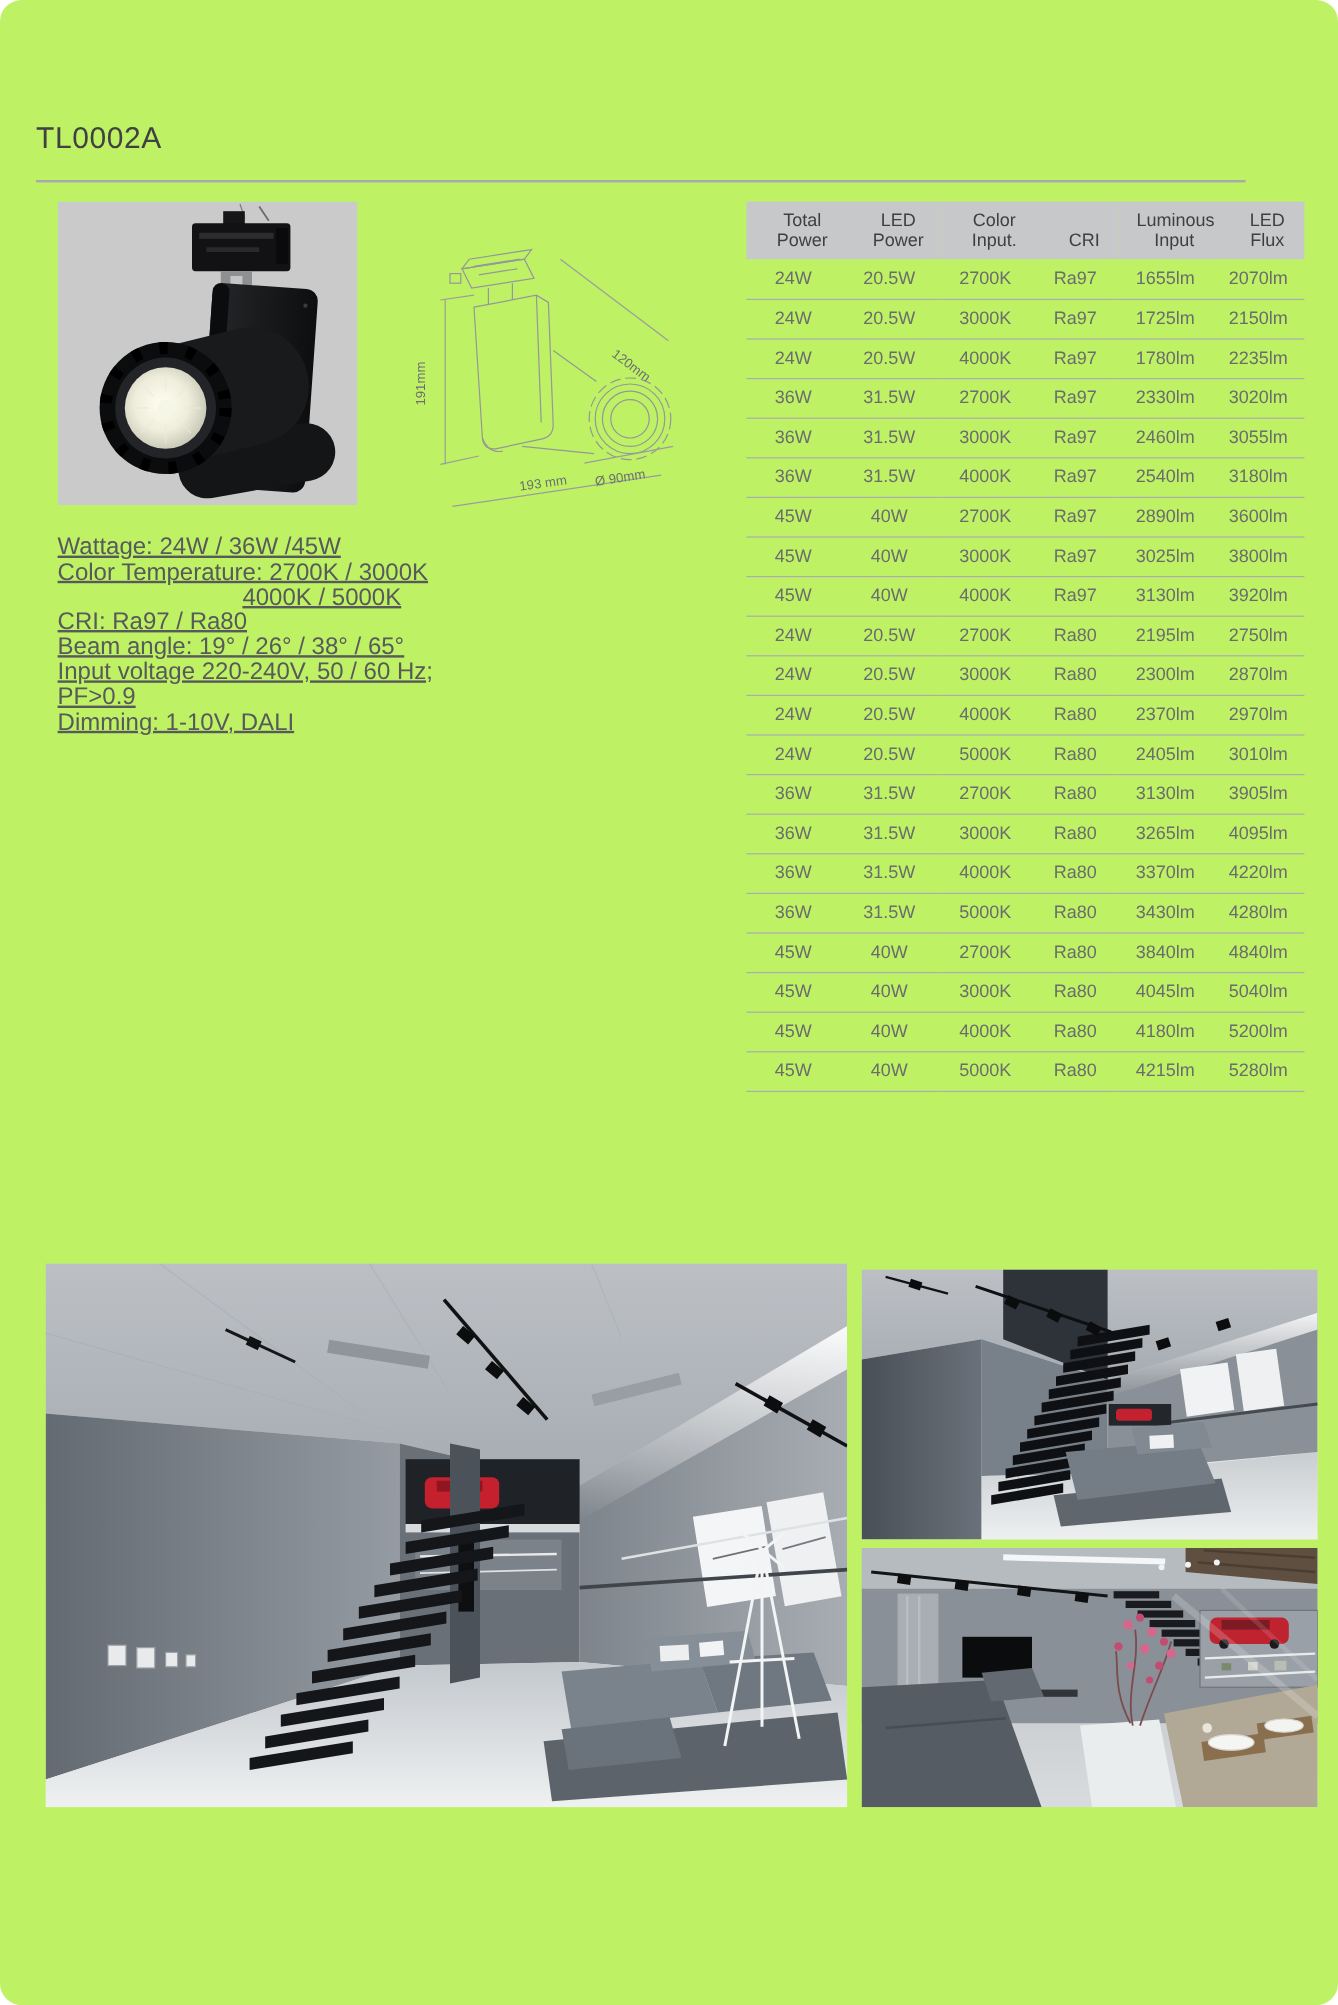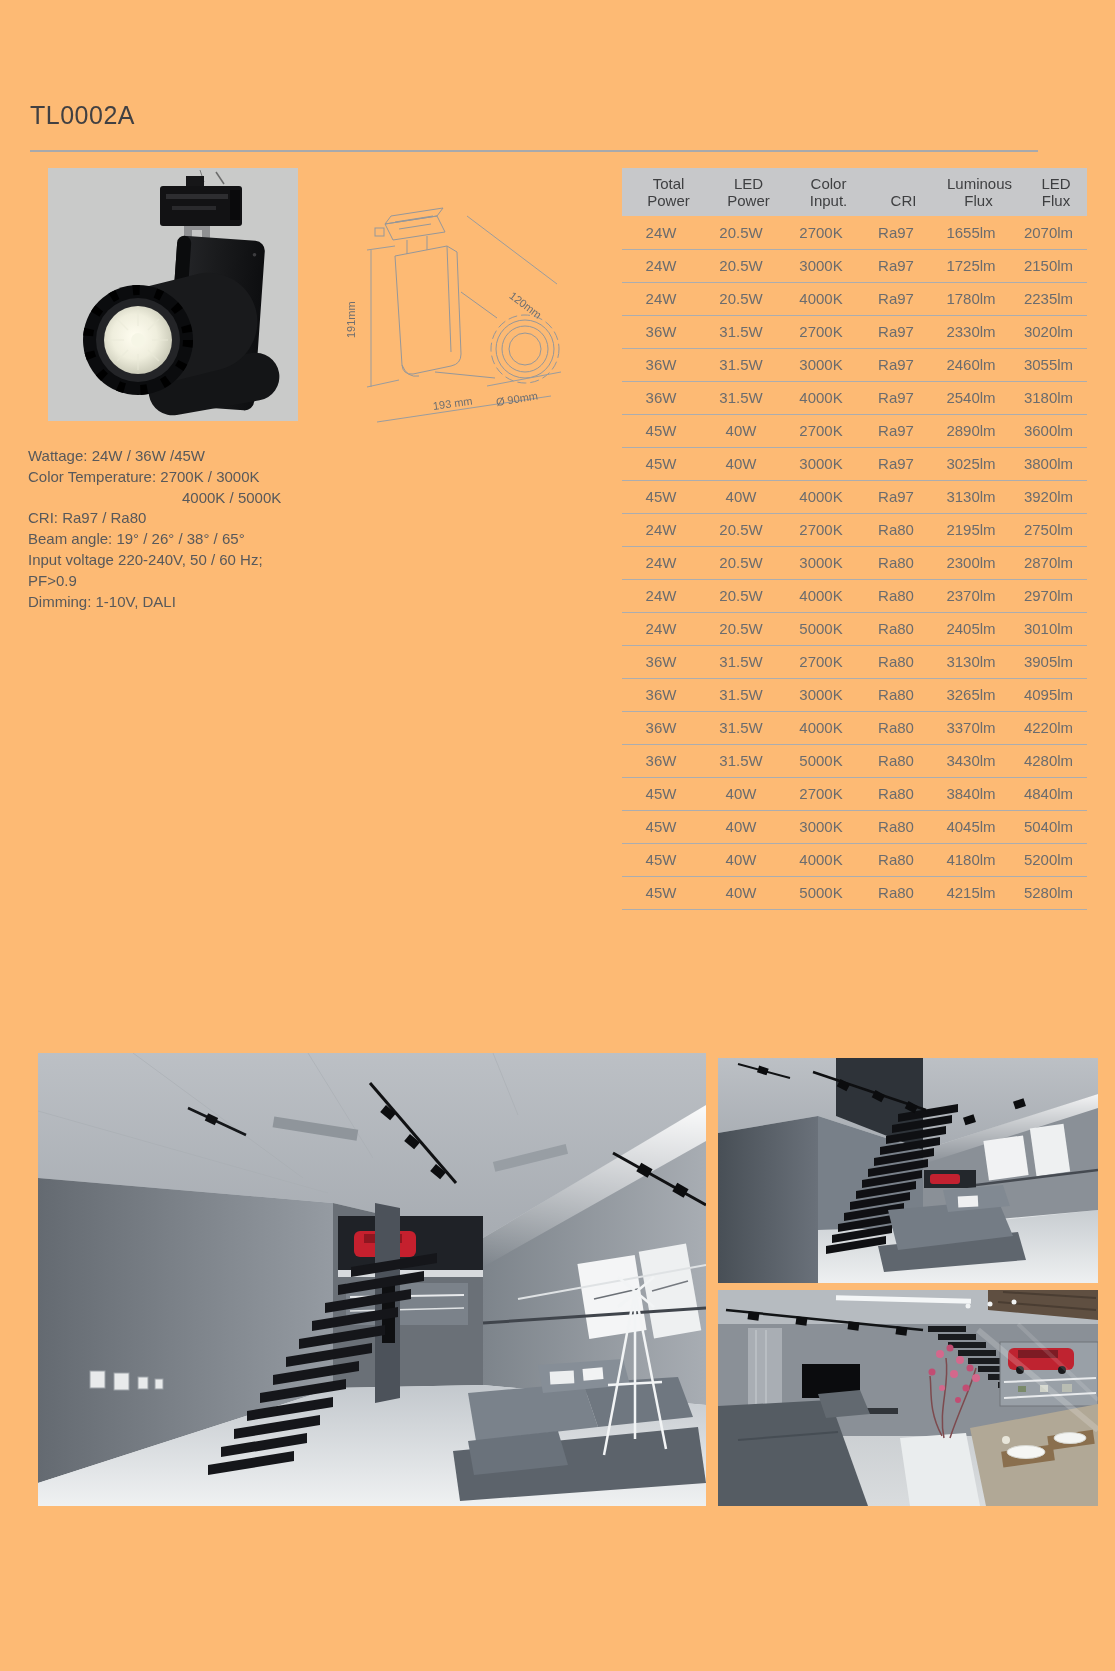--- a/index.html
+++ b/index.html
@@ -1,36 +1,36 @@
 <!DOCTYPE html>
 <html><head>
 <meta charset="utf-8">
 <style>
   html,body{margin:0;padding:0;background:#ffffff;}
   body{font-family:"Liberation Sans",sans-serif;}
-  .page{position:relative;width:1115px;height:1671px;background:#fdba74;overflow:hidden;}
+  .page{position:relative;width:1115px;height:1671px;background:#bef264;overflow:hidden;border-radius:18px;}
 
   .title{position:absolute;left:30px;top:101px;font-size:25px;letter-spacing:.5px;color:#414042;}
   .rule{position:absolute;left:30px;top:150px;width:1008px;height:2px;background:#a7a9ac;}
 
   .product-photo{position:absolute;left:48px;top:168px;width:250px;height:253px;}
   .drawing{position:absolute;left:315px;top:172px;width:255px;height:265px;}
   .dim{position:absolute;font-size:11px;color:#6d6e70;white-space:nowrap;transform-origin:left center;}
   .dim-h{left:36px;top:160px;transform:rotate(-90deg);}
   .dim-w{left:196px;top:116px;transform:rotate(37deg);}
   .dim-d{left:181px;top:224px;transform:rotate(-9deg);}
   .dim-l{left:118px;top:228px;transform:rotate(-8deg);}
 
   .spec-table{position:absolute;left:622px;top:168px;width:465px;border-collapse:collapse;table-layout:fixed;font-size:15px;}
   .spec-table th{background:#c7c8ca;color:#3e3f41;font-weight:normal;vertical-align:bottom;
     padding:5px 0 7px 15px;line-height:17px;white-space:pre-line;height:48px;box-sizing:border-box;text-align:center;}
   .spec-table td{height:33px;box-sizing:border-box;text-align:center;color:#6b6c6e;
     border-bottom:1px solid #abadaf;padding:0;}
 
-  .specs{position:absolute;left:28px;top:446px;font-size:15px;line-height:20.8px;color:#58595b;}
+  .specs{position:absolute;left:48px;top:446px;font-size:20px;line-height:20.8px;color:#58595b;text-decoration:underline;}
   .specs div:nth-child(3){padding-left:154px;}
 
   .gallery-large{position:absolute;left:38px;top:1053px;width:668px;height:453px;}
   .gallery-top{position:absolute;left:718px;top:1058px;width:380px;height:225px;}
   .gallery-bottom{position:absolute;left:718px;top:1290px;width:380px;height:216px;}
   svg{display:block;}
 </style>
 </head>
 <body>
 
@@ -156,21 +156,21 @@
     <thead>
       <tr>
           <th>Total
 Power</th>
           <th>LED
 Power</th>
           <th>Color
 Input.</th>
           <th>CRI</th>
           <th>Luminous
-Flux</th>
+Input</th>
           <th>LED
 Flux</th>
         </tr>
     </thead>
     <tbody>
         <tr>
           <td>24W</td>
           <td>20.5W</td>
           <td>2700K</td>
           <td>Ra97</td>

